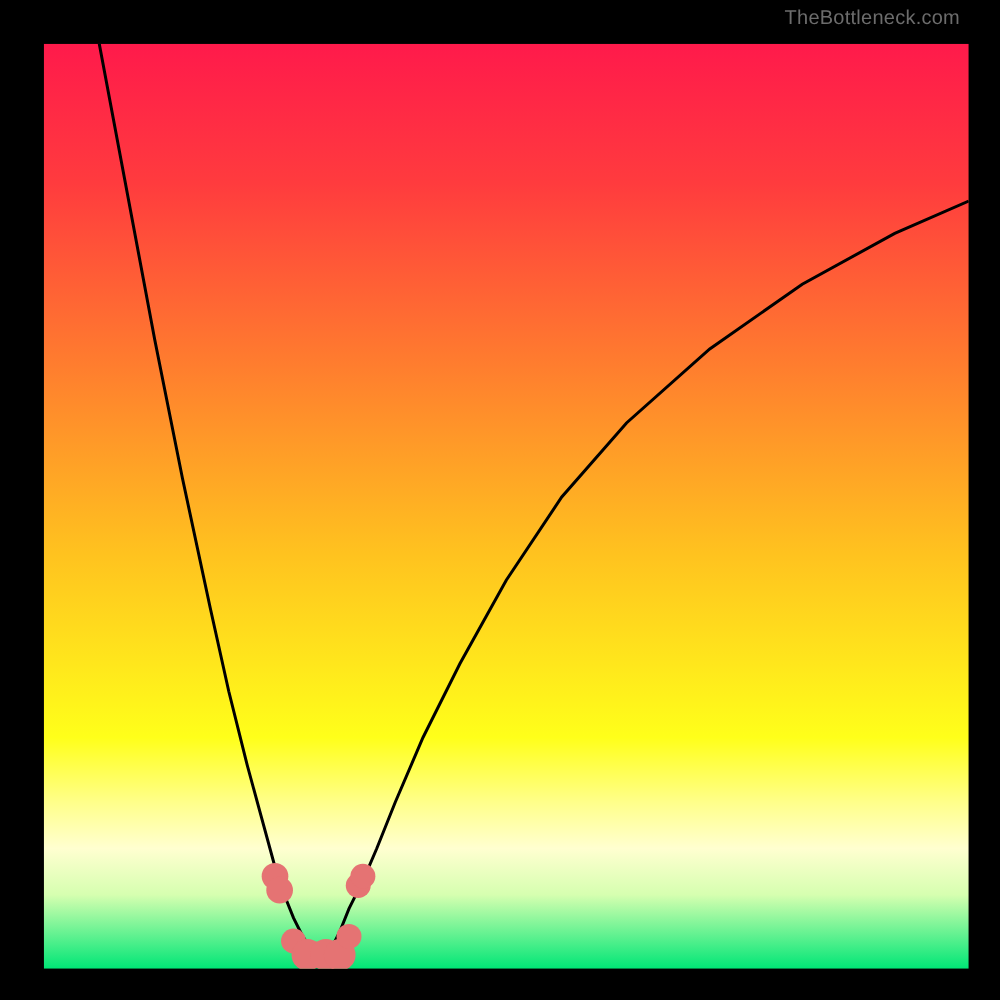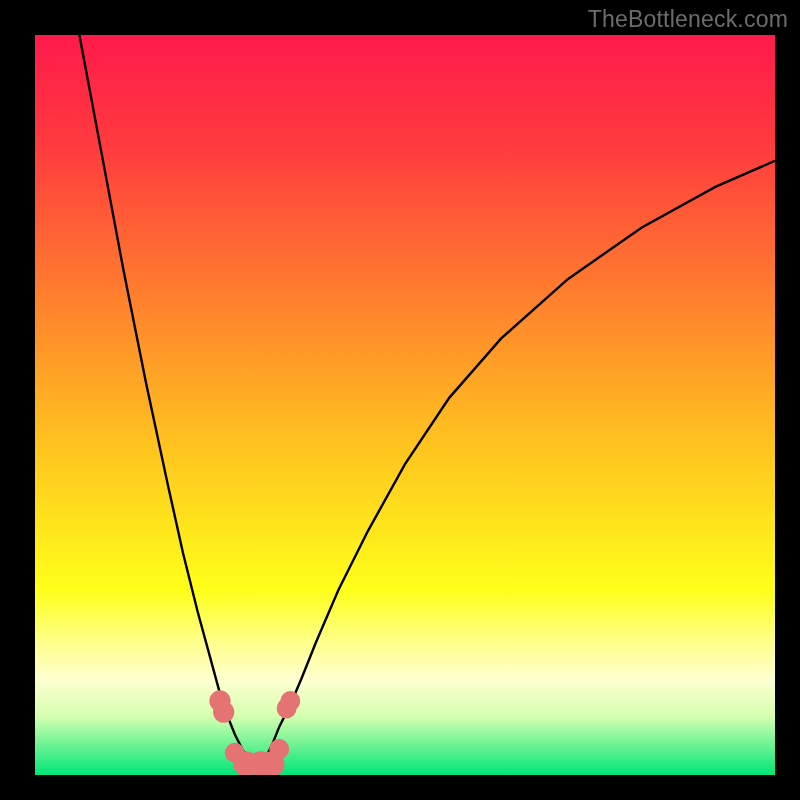--- a/index.html
+++ b/index.html
@@ -27,23 +27,23 @@
     height: 740px;
   }
   .plot svg {
     display: block;
     width: 740px;
     height: 740px;
   }
   .watermark {
     position: absolute;
     top: 6px;
-    right: 12px;
+    right: 32px;
     color: #6c6c6c;
-    font-size: 23px;
+    font-size: 16px;
     font-weight: 520;
     letter-spacing: 0.2px;
     user-select: none;
     margin-left: 32px;
   }
 </style>
 </head>
 <body>
 <div class="frame">
 

